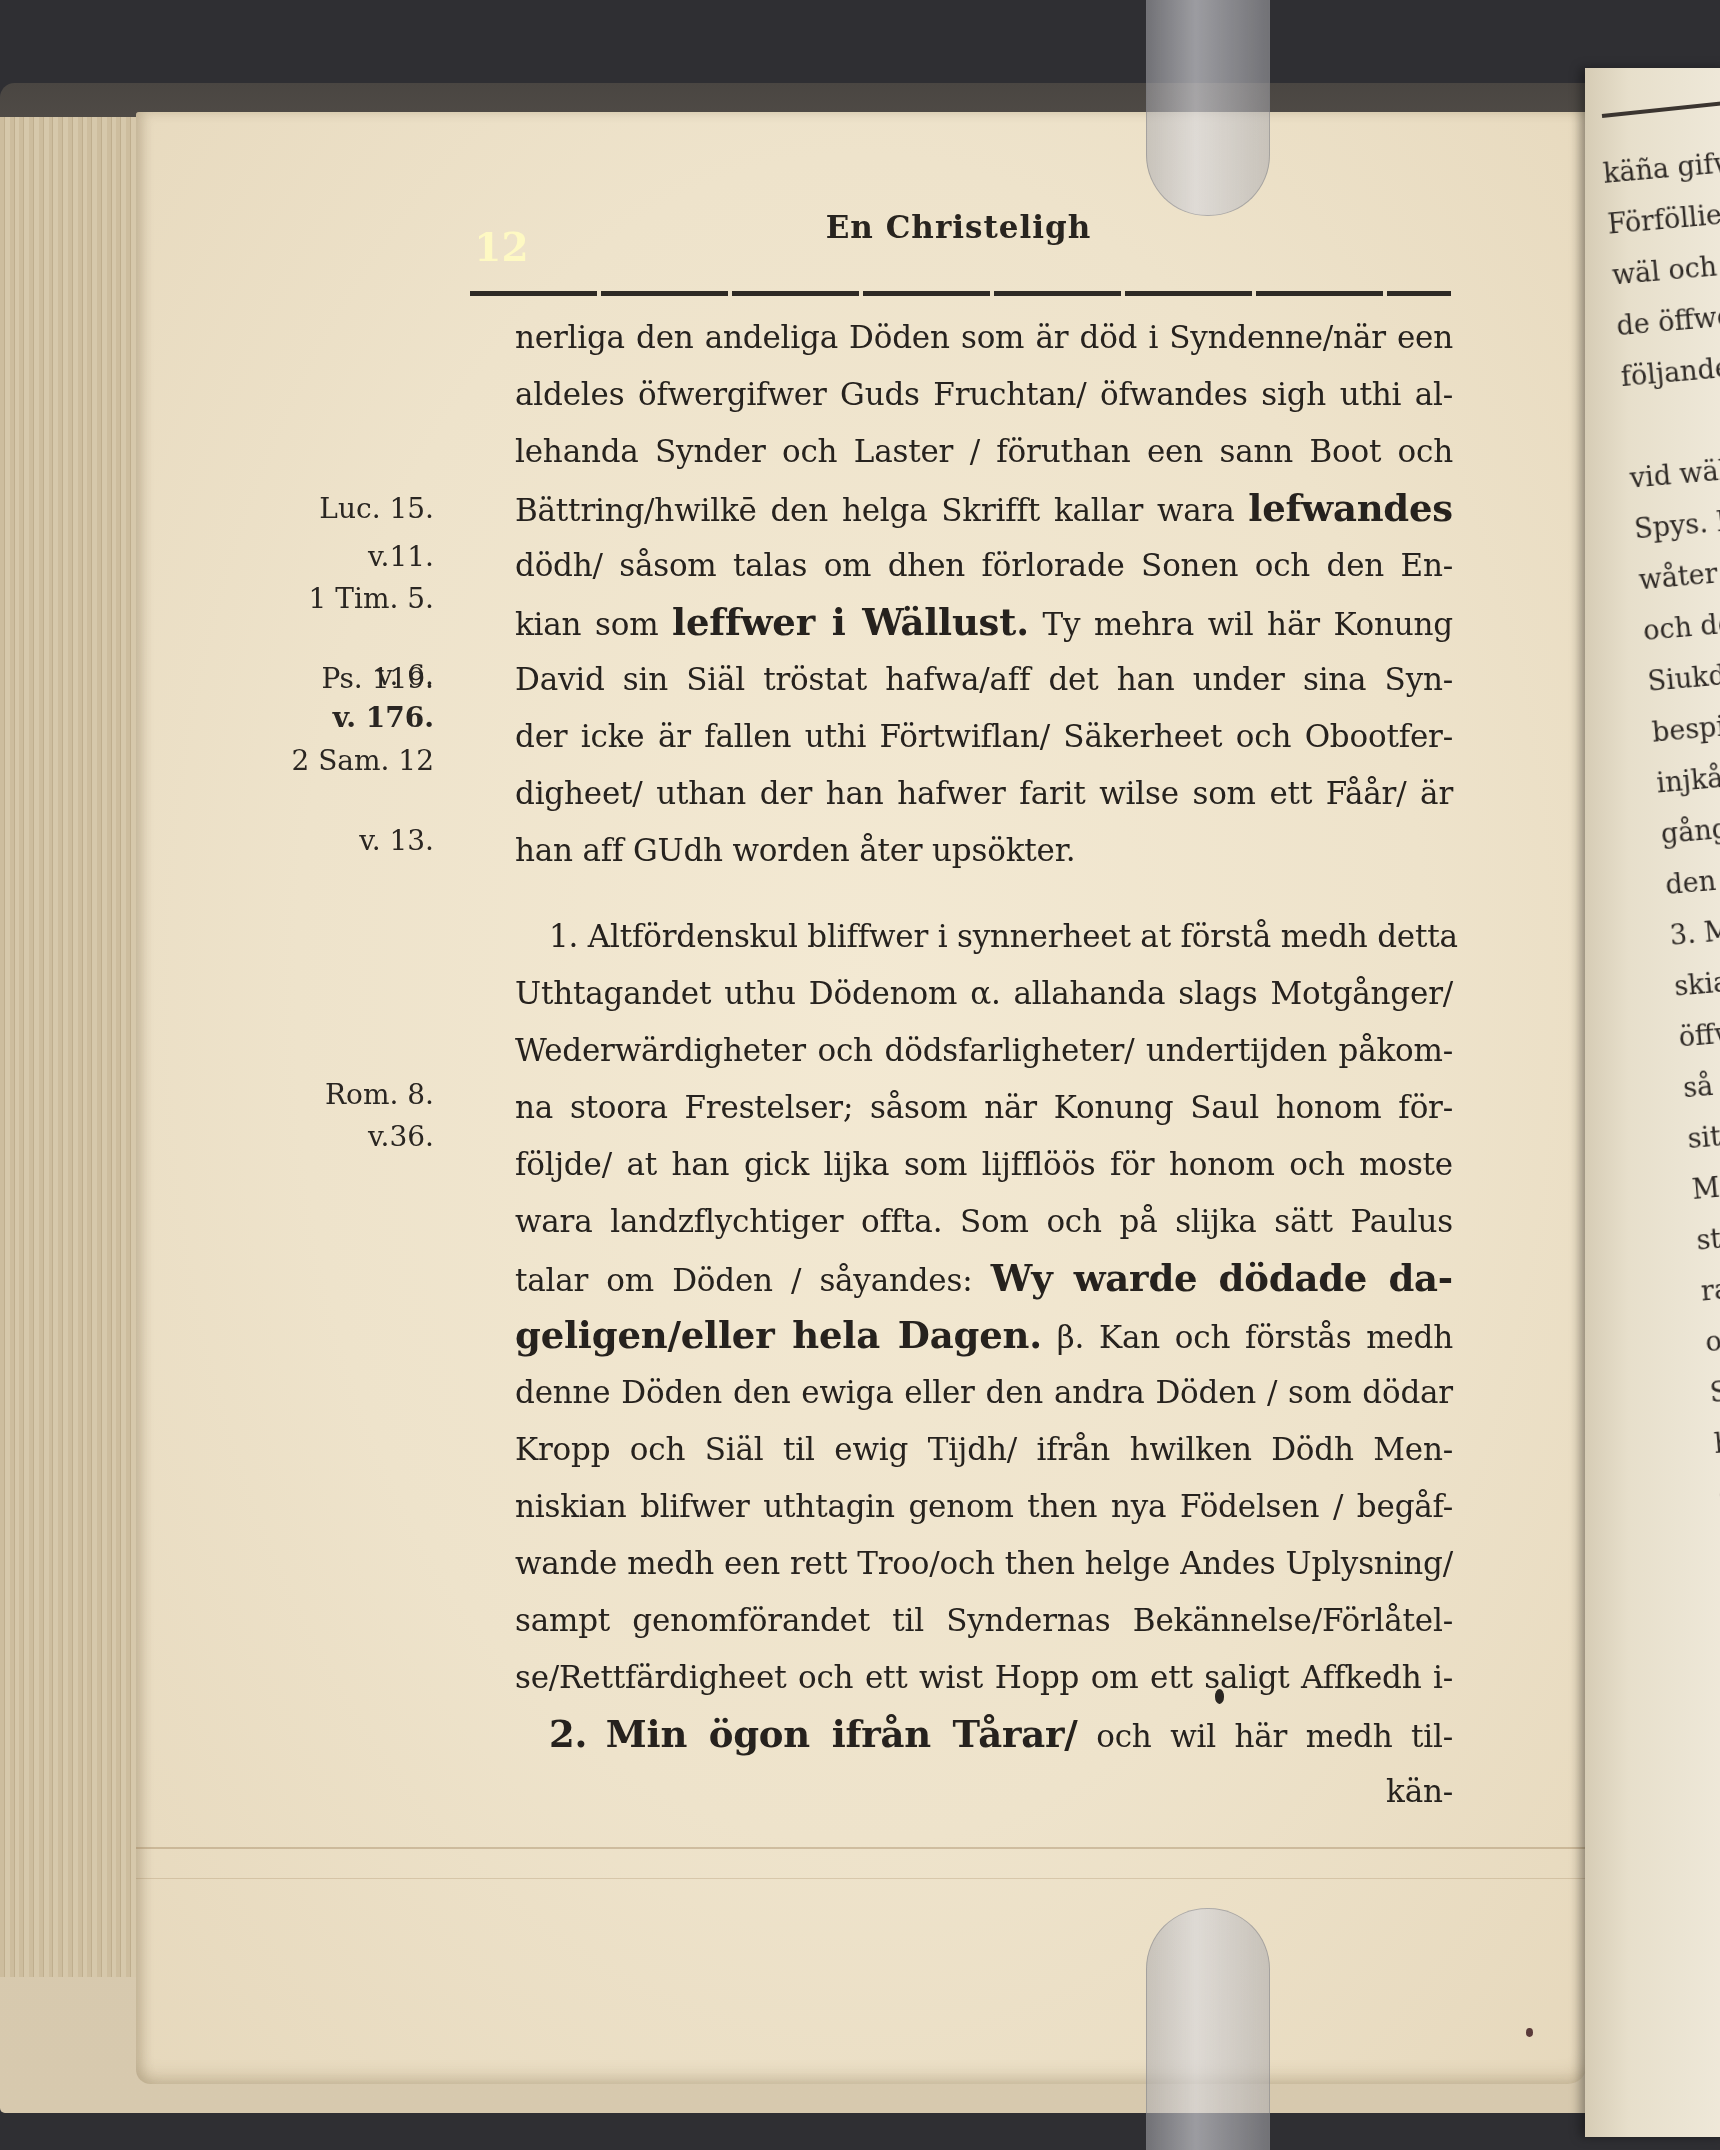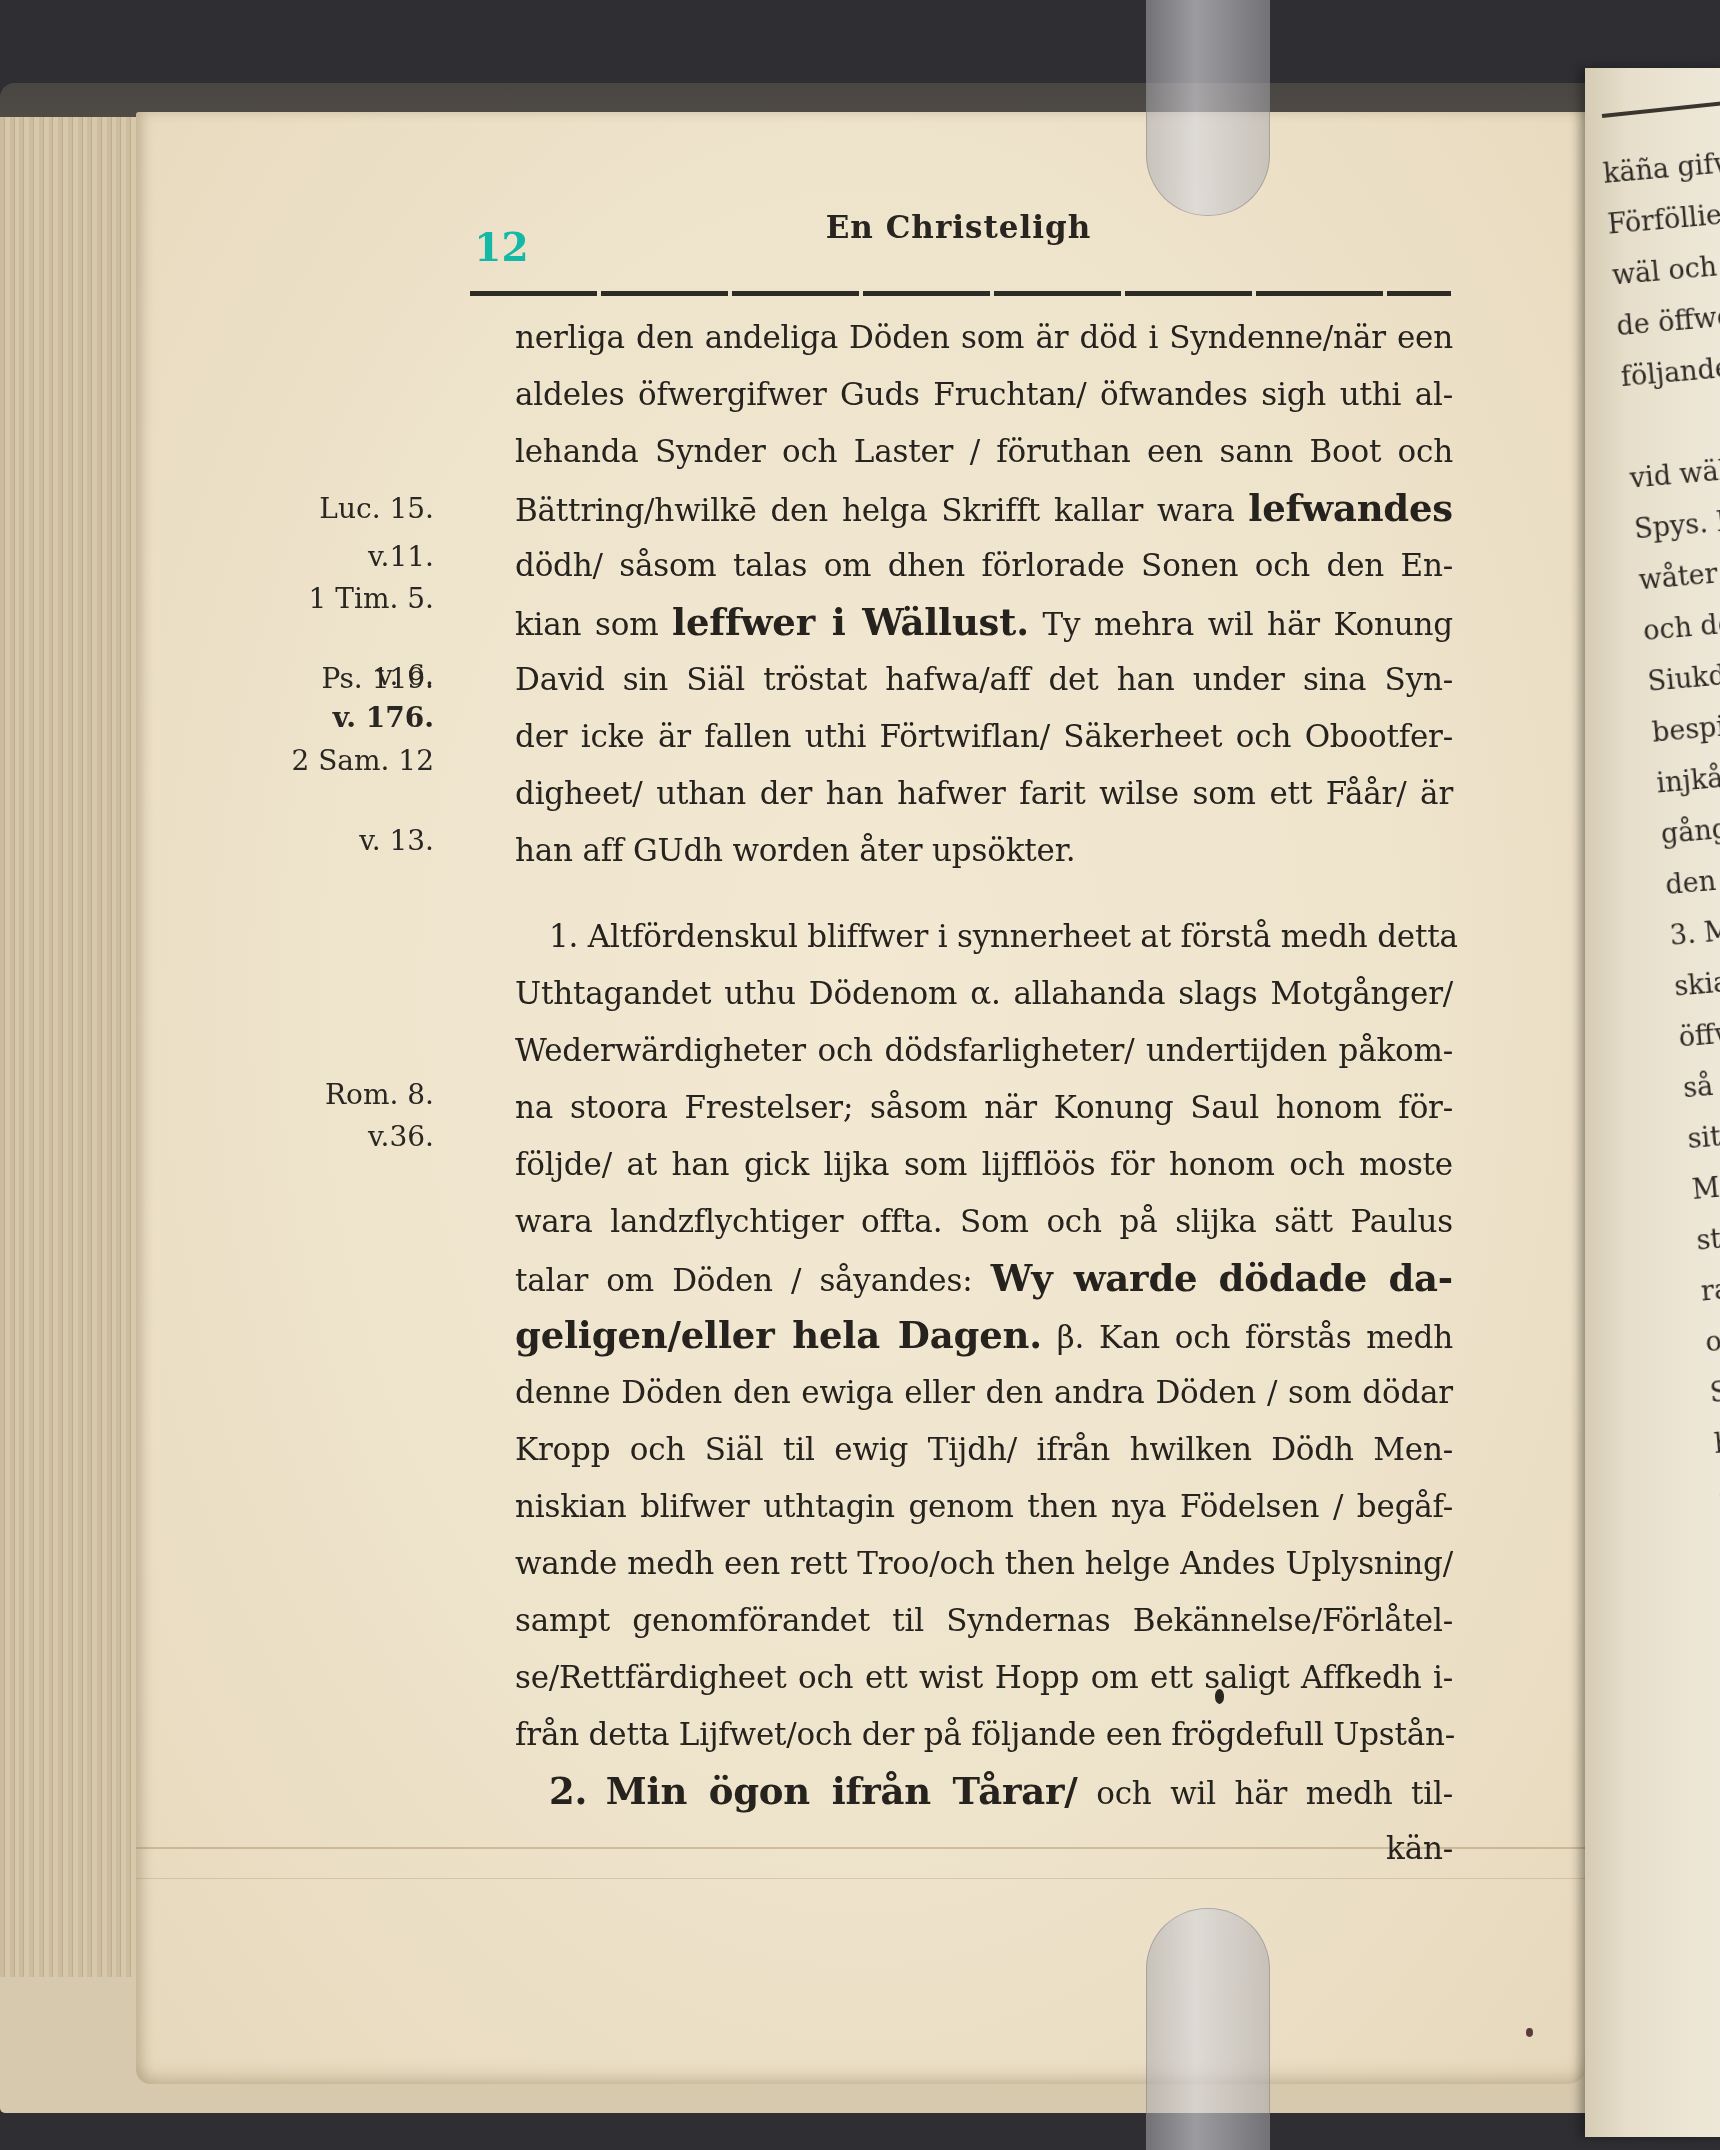--- a/index.html
+++ b/index.html
@@ -49,21 +49,21 @@
     position: absolute; width: 122px;
     background: linear-gradient(90deg, rgba(170,170,175,0.55), rgba(215,215,220,0.65) 40%, rgba(170,170,175,0.55));
     border: 1.5px solid rgba(120,120,125,0.45);
   }
   .clip.top { left: 1146px; top: -9.7px; height: 224px; border-radius: 0 0 61px 61px; }
   .clip.bottom { left: 1146px; top: 1908px; height: 253px; border-radius: 61px 61px 0 0; }
 
   .header-row { position: absolute; left: 467px; top: 209px; width: 983px; height: 68px; }
   .page-number {
     position: absolute; left: 7.3px; top: 14.6px;
-    font-family: "DejaVu Serif", serif; font-weight: bold; font-size: 39px; color: #14b8a6;
+    font-family: "DejaVu Serif", serif; font-weight: bold; font-size: 39px; color: #fef9c3;
   }
   .running-title {
     position: absolute; left: 0; right: 0; top: 0; text-align: center;
     font-family: "DejaVu Serif", serif; font-weight: bold; font-size: 31px; color: #28241f;
     letter-spacing: 1px;
   }
   .header-rule {
     position: absolute; left: 470px; top: 291px; width: 981px; height: 4.9px;
     background: repeating-linear-gradient(90deg, #2e2a25 0 127px, transparent 127px 131px);
   }
@@ -181,21 +181,20 @@
   <div class="line justify">
     <span class="em">geligen/eller hela Dagen.</span>
     <span>β. Kan och förstås medh</span>
   </div>
   <div class="line justify">denne Döden den ewiga eller den andra Döden / som dödar</div>
   <div class="line justify">Kropp och Siäl til ewig Tijdh/ ifrån hwilken Dödh Men-</div>
   <div class="line justify">niskian blifwer uthtagin genom then nya Födelsen / begåf-</div>
   <div class="line justify">wande medh een rett Troo/och then helge Andes Uplysning/</div>
   <div class="line justify">sampt genomförandet til Syndernas Bekännelse/Förlåtel-</div>
   <div class="line justify">se/Rettfärdigheet och ett wist Hopp om ett saligt Affkedh i-</div>
-  <div class="line justify">från detta Lijfwet/och der på följande een frögdefull Upstån-</div>
   <div class="line justify indent">
     <span class="em">2.</span>
     <span class="em">Min ögon ifrån Tårar/</span>
     <span>och wil här medh til-</span>
   </div>
   <div class="line right">kän-</div>
 </div>
 
 <div class="signature-mark"></div>
 <div class="spot" style="left:1526px; top:2028px;"></div>

